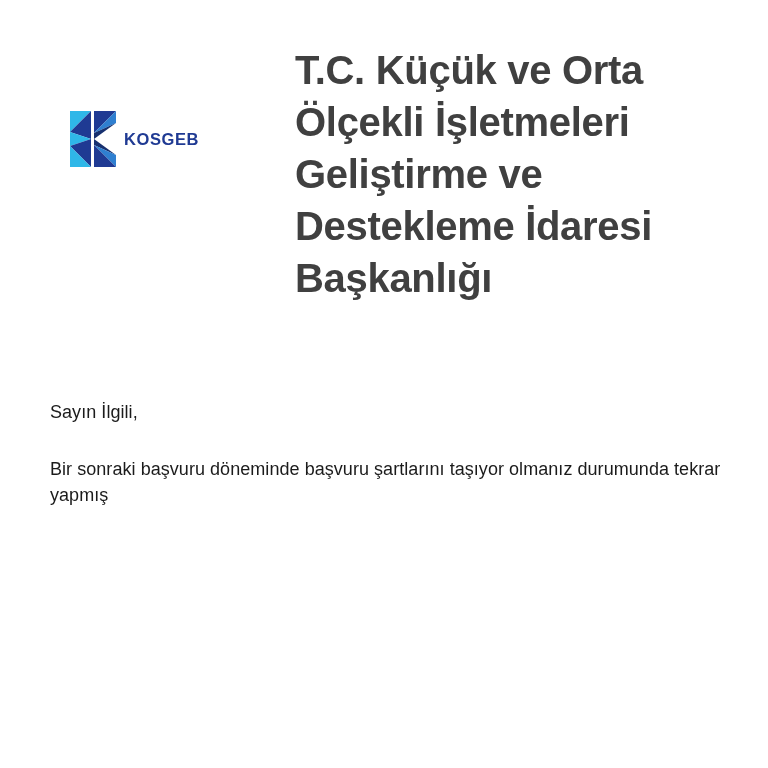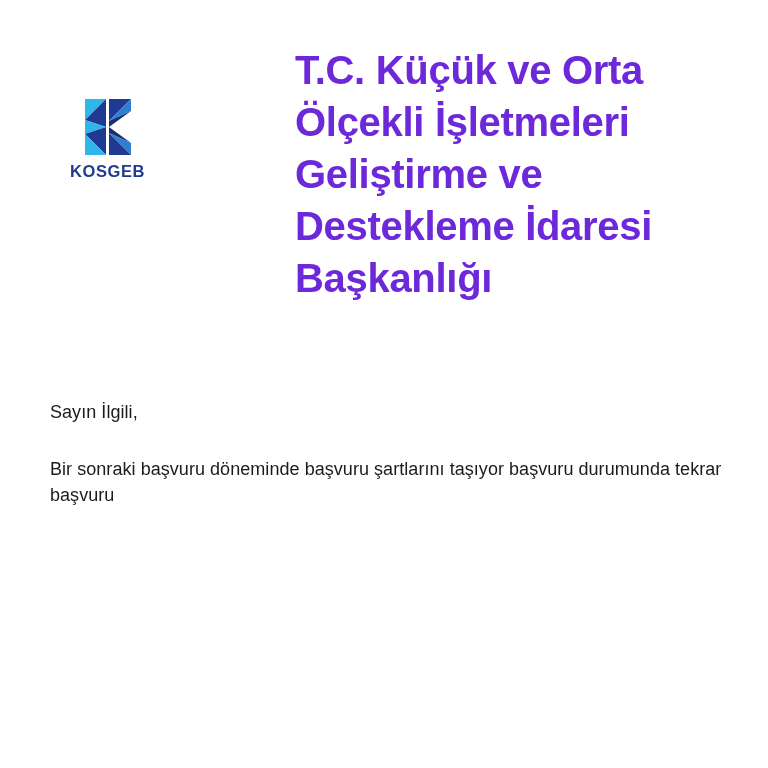--- a/index.html
+++ b/index.html
@@ -42,21 +42,21 @@
     height: 340px;
     display: flex;
     align-items: center;
     justify-content: flex-start;
     padding-left: 70px;
     box-sizing: border-box;
   }
 
   .logo-lockup {
     display: flex;
-    flex-direction: column;
+    flex-direction: row;
     align-items: center;
     gap: 8px;
     margin-top: -62px;
   }
 
   .logo-mark {
     width: 46px;
     height: 56px;
     display: block;
     flex: 0 0 auto;
@@ -79,21 +79,21 @@
     box-sizing: border-box;
   }
 
   .doc-title {
     margin: 0;
     font-family: "Liberation Sans", "DejaVu Sans", sans-serif;
     font-weight: bold;
     font-size: 40px;
     line-height: 1.30;
     letter-spacing: -0.3px;
-    color: #6d28d9;
+    color: #404040;
     max-width: 410px;
   }
 
   
   .letter-body {
     position: absolute;
     left: 50px;
     top: 400px;
     width: 672px;
   }
@@ -146,17 +146,17 @@
       <h1 class="doc-title">T.C. Küçük ve Orta Ölçekli İşletmeleri Geliştirme ve Destekleme İdaresi Başkanlığı</h1>
     </div>
 
   </div>
 
   <div class="letter-body">
 
     <p class="letter-para">Sayın İlgili,</p>
 
 
-    <p class="letter-para">Bir sonraki başvuru döneminde başvuru şartlarını taşıyor başvuru durumunda tekrar başvuru</p>
+    <p class="letter-para">Bir sonraki başvuru döneminde başvuru şartlarını taşıyor olmanız durumunda tekrar yapmış</p>
 
   </div>
 
 </div>
 
 </body></html>

